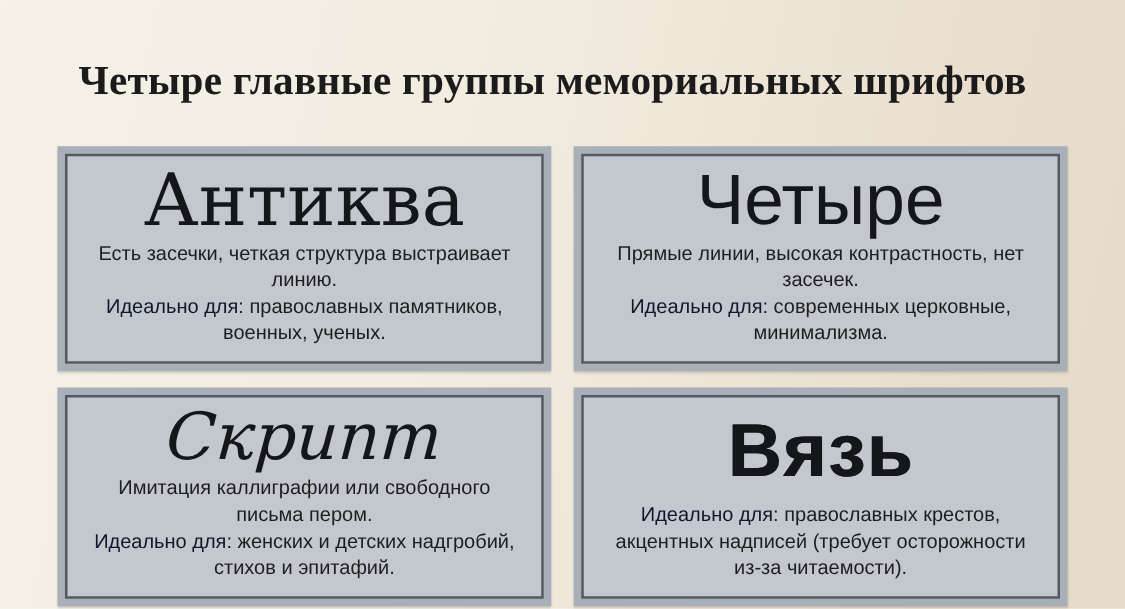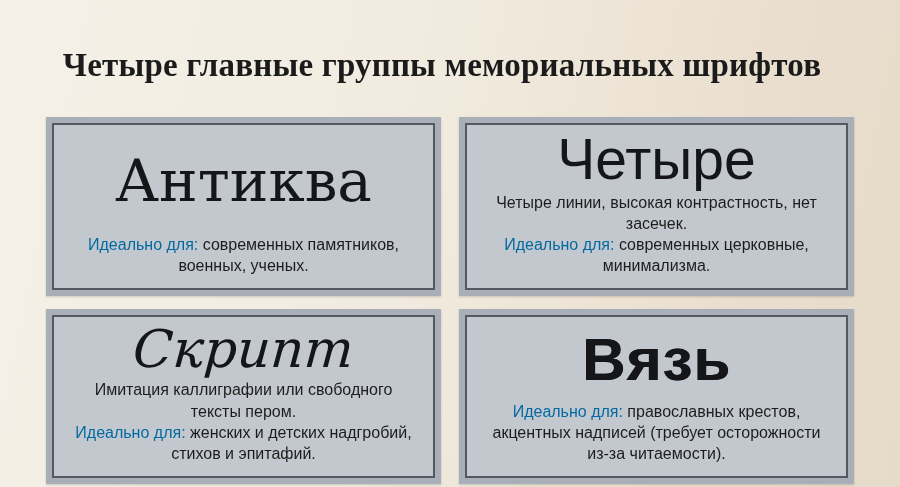--- a/index.html
+++ b/index.html
@@ -80,55 +80,56 @@
   .card-text {
     margin: 0;
     width: 98%;
     text-align: center;
     font-family: "Liberation Sans", "DejaVu Sans", sans-serif;
     font-size: 16px;
     line-height: 1.32;
     color: #1d1d1d;
   }
   .card-text .desc { display: block; }
-  .gold { color: #0369a1; }
+  .gold { color: #0f172a; }
 </style>
 </head>
 <body>
 
 <div class="stage">
 
   <h1 class="title">Четыре главные группы мемориальных шрифтов</h1>
 
   <div class="grid">
 
     <div class="card">
       <div class="card-inner">
         <div class="card-heading heading-serif">Антиква</div>
         <p class="card-text">
-          <span class="ideal"><span class="gold">Идеально для:</span><span> современных памятников, военных, ученых.</span></span>
+          <span class="desc">Есть засечки, четкая структура выстраивает линию.</span>
+          <span class="ideal"><span class="gold">Идеально для:</span><span> православных памятников, военных, ученых.</span></span>
         </p>
       </div>
     </div>
 
     <div class="card">
       <div class="card-inner">
         <div class="card-heading heading-sans">Четыре</div>
         <p class="card-text">
-          <span class="desc">Четыре линии, высокая контрастность, нет засечек.</span>
+          <span class="desc">Прямые линии, высокая контрастность, нет засечек.</span>
           <span class="ideal"><span class="gold">Идеально для:</span><span> современных церковные, минимализма.</span></span>
         </p>
       </div>
     </div>
 
     <div class="card">
       <div class="card-inner">
         <div class="card-heading heading-script">Скрипт</div>
         <p class="card-text">
-          <span class="desc">Имитация каллиграфии или свободного тексты пером.</span>
+          <span class="desc">Имитация каллиграфии или свободного письма пером.</span>
           <span class="ideal"><span class="gold">Идеально для:</span><span> женских и детских надгробий, стихов и эпитафий.</span></span>
         </p>
       </div>
     </div>
 
     <div class="card">
       <div class="card-inner">
         <div class="card-heading heading-blackletter">Вязь</div>
         <p class="card-text">
           <span class="ideal"><span class="gold">Идеально для:</span><span> православных крестов, акцентных надписей (требует осторожности из-за читаемости).</span></span>

